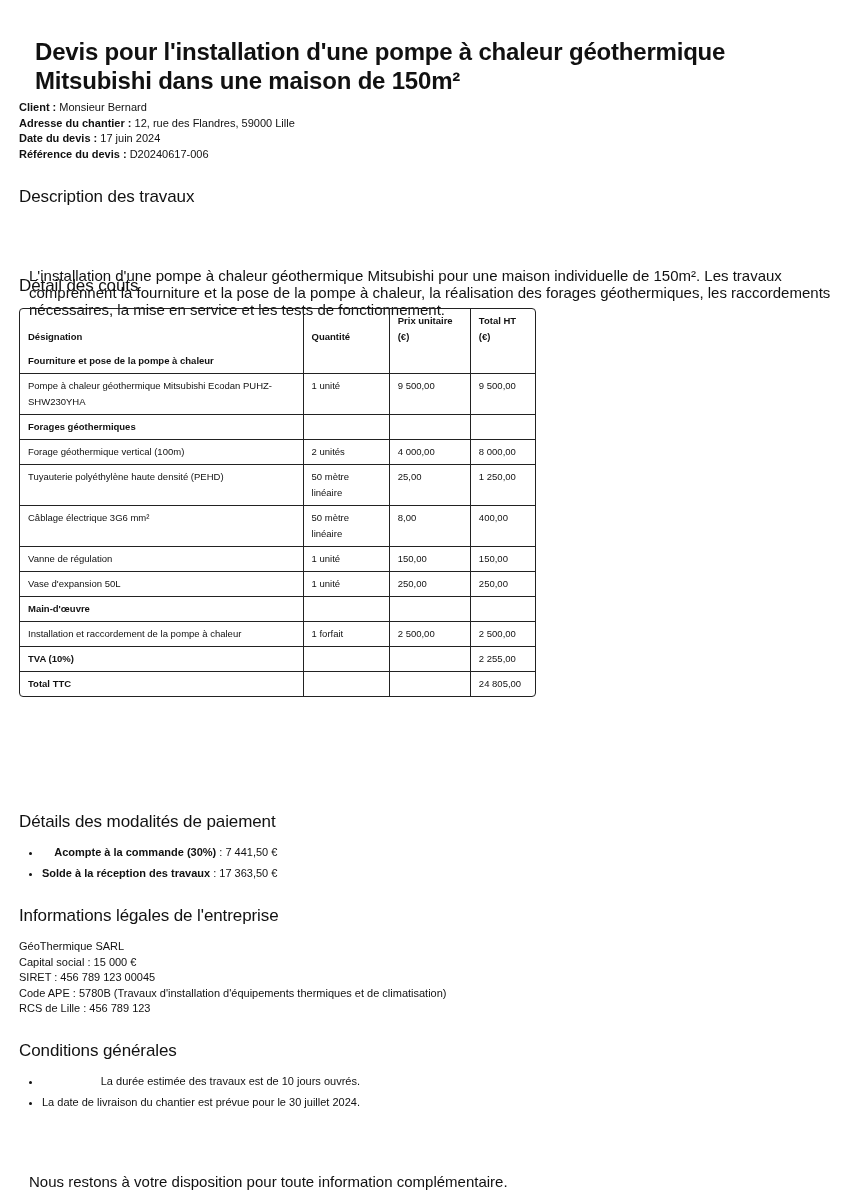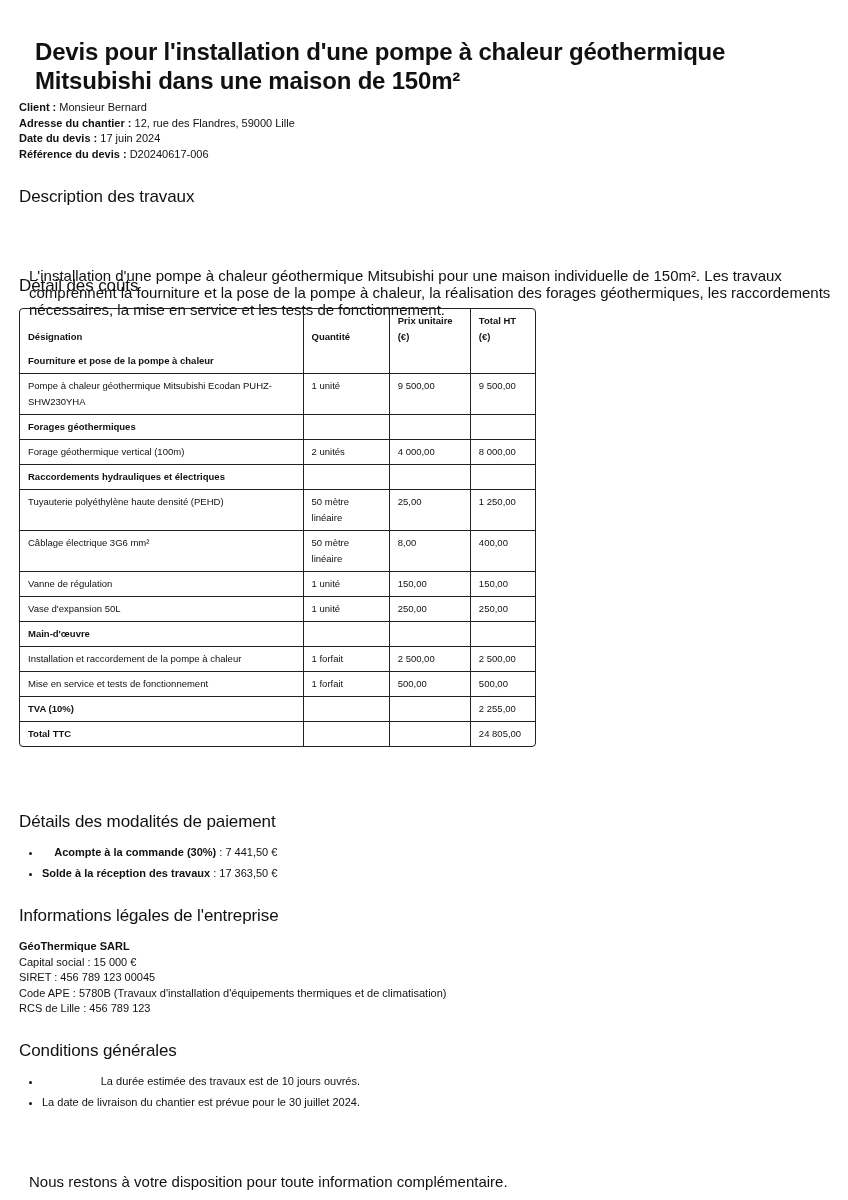--- a/index.html
+++ b/index.html
@@ -86,26 +86,20 @@
           <td></td>
           <td></td>
           <td></td>
         </tr>
         <tr class="item">
           <td>Forage géothermique vertical (100m)</td>
           <td>2 unités</td>
           <td>4 000,00</td>
           <td>8 000,00</td>
         </tr>
-        <tr class="cat">
-          <td>Raccordements hydrauliques et électriques</td>
-          <td></td>
-          <td></td>
-          <td></td>
-        </tr>
         <tr class="item">
           <td>Tuyauterie polyéthylène haute densité (PEHD)</td>
           <td>50 mètre linéaire</td>
           <td>25,00</td>
           <td>1 250,00</td>
         </tr>
         <tr class="item">
           <td>Câblage électrique 3G6 mm²</td>
           <td>50 mètre linéaire</td>
           <td>8,00</td>
@@ -128,26 +122,20 @@
           <td></td>
           <td></td>
           <td></td>
         </tr>
         <tr class="item">
           <td>Installation et raccordement de la pompe à chaleur</td>
           <td>1 forfait</td>
           <td>2 500,00</td>
           <td>2 500,00</td>
         </tr>
-        <tr class="item">
-          <td>Mise en service et tests de fonctionnement</td>
-          <td>1 forfait</td>
-          <td>500,00</td>
-          <td>500,00</td>
-        </tr>
         <tr class="tot">
           <td>TVA (10%)</td>
           <td></td>
           <td></td>
           <td>2 255,00</td>
         </tr>
         <tr class="tot">
           <td>Total TTC</td>
           <td></td>
           <td></td>
@@ -157,21 +145,21 @@
   </table>
 
   <h2 style="top:812px">Détails des modalités de paiement</h2>
   <ul style="top:842px">
     <li><b>Acompte à la commande (30%)</b><span> : 7 441,50 €</span></li>
     <li><b>Solde à la réception des travaux</b><span> : 17 363,50 €</span></li>
   </ul>
 
   <h2 style="top:906px">Informations légales de l'entreprise</h2>
   <div class="legal">
-    <div style="font-weight:bold">GéoThermique SARL</div>
+    <div style="font-weight:normal">GéoThermique SARL</div>
     <div>Capital social : 15 000 €</div>
     <div>SIRET : 456 789 123 00045</div>
     <div>Code APE : 5780B (Travaux d'installation d'équipements thermiques et de climatisation)</div>
     <div>RCS de Lille : 456 789 123</div>
   </div>
 
   <h2 style="top:1041px">Conditions générales</h2>
   <ul style="top:1071px">
     <li>La durée estimée des travaux est de 10 jours ouvrés.</li>
     <li>La date de livraison du chantier est prévue pour le 30 juillet 2024.</li>

